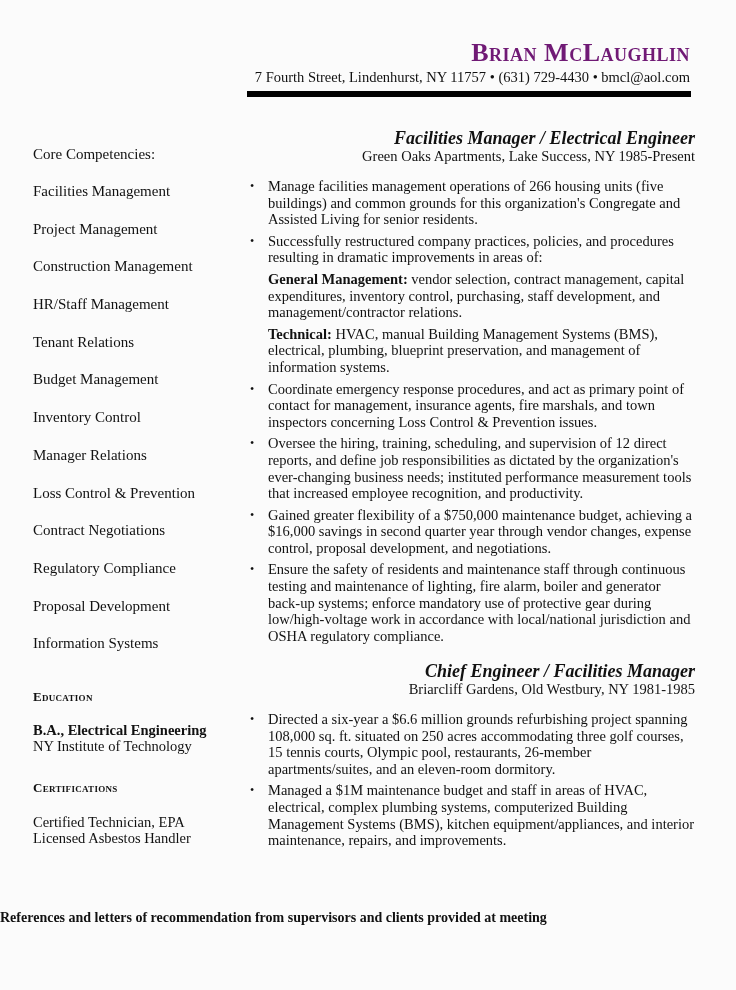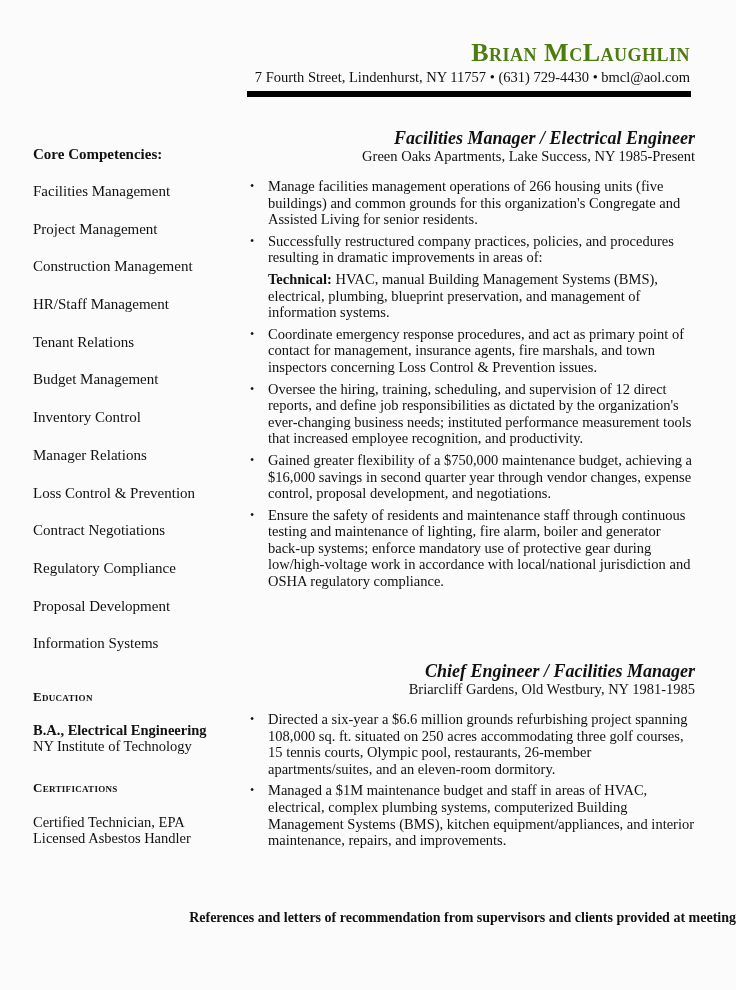--- a/index.html
+++ b/index.html
@@ -13,33 +13,33 @@
     .page { position: relative; width: 736px; height: 990px; }
 
     
     .header {
       position: absolute; right: 46px; top: 38px;
       text-align: right;
     }
     .name {
       font-size: 26px; font-weight: bold; letter-spacing: 0.5px;
       font-variant: small-caps; line-height: 30px;
-      color: #4d7c0f;
+      color: #701a75;
     }
     .contact {
       font-size: 14.5px; line-height: 18px; margin-top: 0px;
     }
     .rule {
       position: absolute; left: 247px; top: 91px;
       width: 444px; height: 6px; background: #000;
     }
 
     
     .left { position: absolute; left: 33px; top: 145px; width: 200px; }
-    .cc-heading { font-size: 15px; font-weight: bold; line-height: 18px; }
+    .cc-heading { font-size: 15px; font-weight: normal; line-height: 18px; }
     .cc-list { list-style: none; margin-top: 19px; }
     .cc-list li { font-size: 15px; line-height: 18px; margin-bottom: 19.7px; }
 
     .edu { position: absolute; left: 33px; top: 687px; width: 200px; }
     .sec-heading {
       font-size: 13px; font-weight: bold; font-variant: small-caps;
       line-height: 20px; letter-spacing: 0.3px;
     }
     .edu-degree { font-size: 14.5px; font-weight: bold; line-height: 16px; margin-top: 15px; }
     .edu-school { font-size: 14.5px; line-height: 16px; }
@@ -64,21 +64,21 @@
       position: absolute; left: 0; top: 0; font-size: 12px; line-height: 16.6px;
     }
     .sub-para { margin-top: 5px; }
     .sub-para b { font-weight: bold; }
 
     .job1 { top: 128px; font-family: Liberation Serif, serif; }
     .job2 { top: 661px; }
 
     .footer {
       position: absolute; left: 0; width: 736px; top: 910px;
-      text-align: right; font-weight: bold; font-size: 14px; line-height: 16px;
+      text-align: left; font-weight: bold; font-size: 14px; line-height: 16px;
     }
   </style>
 </head>
 <body>
 
 <div class="page">
 
   <div class="header">
     <div class="name">Brian McLaughlin</div>
     <div class="contact">7 Fourth Street, Lindenhurst, NY  11757 • (631) 729-4430 • bmcl@aol.com</div>
@@ -121,20 +121,23 @@
     <div class="job-place">Green Oaks Apartments, Lake Success, NY  1985-Present</div>
     <ul class="bullets">
       <li>
         <span class="bullet-dot">•</span>
         <span>Manage facilities management operations of 266 housing units (five buildings) and common grounds for this organization's Congregate and Assisted Living for senior residents.</span>
       </li>
       <li>
         <span class="bullet-dot">•</span>
         <span>Successfully restructured company practices, policies, and procedures resulting in dramatic improvements in areas of:</span>
         <div class="sub-para">
+          <b>General Management:</b><span> vendor selection, contract management, capital expenditures, inventory control, purchasing, staff development, and management/contractor relations.</span>
+        </div>
+        <div class="sub-para">
           <b>Technical:</b><span> HVAC, manual Building Management Systems (BMS), electrical, plumbing, blueprint preservation, and management of information systems.</span>
         </div>
       </li>
       <li>
         <span class="bullet-dot">•</span>
         <span>Coordinate emergency response procedures, and act as primary point of contact for management, insurance agents, fire marshals, and town inspectors concerning Loss Control &amp; Prevention issues.</span>
       </li>
       <li>
         <span class="bullet-dot">•</span>
         <span>Oversee the hiring, training, scheduling, and supervision of 12 direct reports, and define job responsibilities as dictated by the organization's ever-changing business needs; instituted performance measurement tools that increased employee recognition, and productivity.</span>

